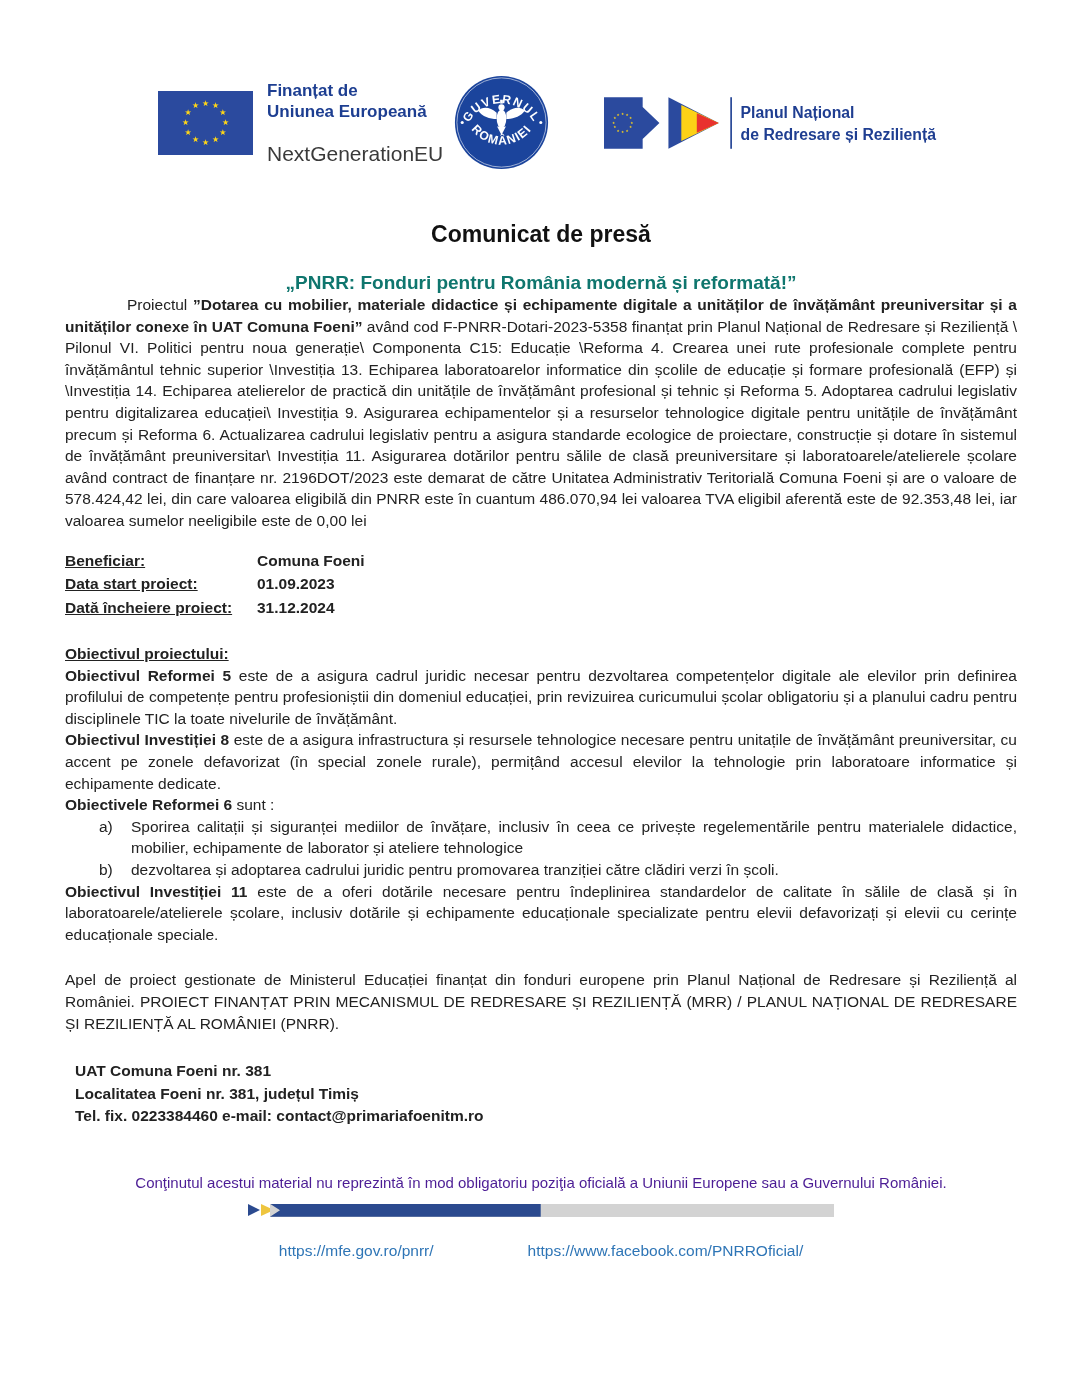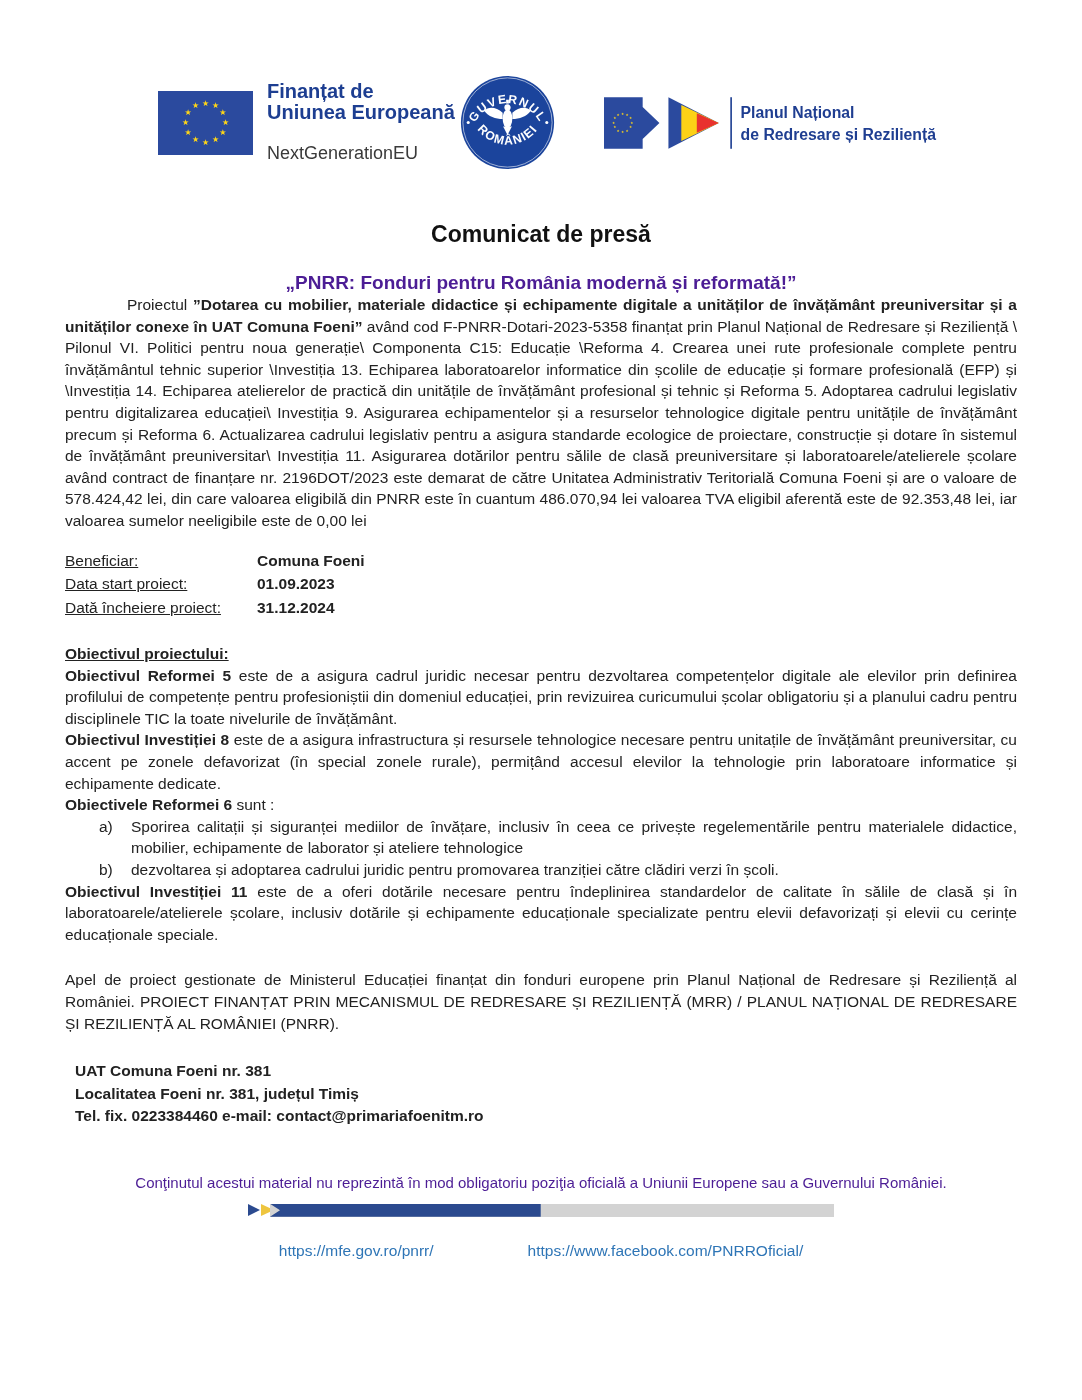--- a/index.html
+++ b/index.html
@@ -4,32 +4,32 @@
 <style>
   html,body{margin:0;padding:0;background:#ffffff;}
   .page{
     width:1082px;height:1400px;margin:0 auto;background:#fff;
     font-family:"Liberation Sans", sans-serif;color:#222;overflow:hidden;position:relative;
   }
   
   .logos{display:flex;justify-content:space-between;align-items:center;padding:74px 130px 0 158px;}
   .logo-eu{display:flex;align-items:center;}
   .logo-eu .txt{margin-left:14px;}
-  .logo-eu .l1,.logo-eu .l2{font-size:20px;font-weight:bold;color:#1d3e91;line-height:21px;}
-  .logo-eu .l3{font-size:18px;color:#3a3a3a;margin-top:20px;}
+  .logo-eu .l1,.logo-eu .l2{font-size:17px;font-weight:bold;color:#1d3e91;line-height:21px;}
+  .logo-eu .l3{font-size:21px;color:#3a3a3a;margin-top:20px;text-align:right;}
   .logo-pnrr{display:flex;align-items:center;margin-left:44px;}
   
   .title{margin:50px 0 0;text-align:center;font-size:23px;font-weight:bold;color:#111;}
-  .subtitle{margin:24px 0 0;text-align:center;font-size:19px;font-weight:bold;color:#4c1d95;}
+  .subtitle{margin:24px 0 0;text-align:center;font-size:19px;font-weight:bold;color:#0f766e;}
   
   .bodycol{margin:0 65px;font-size:15.5px;line-height:21.6px;color:#222;}
   .intro{margin-top:56px;text-align:justify;text-indent:62px;}
   .details{margin-top:17px;line-height:23.5px;}
   .details .row{display:flex;}
-  .details .label{width:192px;font-weight:normal;text-decoration:underline;flex:none;}
+  .details .label{width:192px;font-weight:bold;text-decoration:underline;flex:none;}
   .details .value{font-weight:bold;}
   .obj-heading{margin-top:24px;font-weight:bold;text-decoration:underline;}
   .para{text-align:justify;margin:0;}
   .li{display:flex;}
   .li .marker{margin-left:34px;width:32px;flex:none;}
   .li .litext{flex:1;text-align:justify;}
   .apel{margin-top:24px;}
   .contact{margin-top:26px;padding-left:10px;font-weight:bold;line-height:22.5px;}
   
   .disclaimer{margin-top:46px;text-align:center;color:#4c1d95;font-size:15px;}

